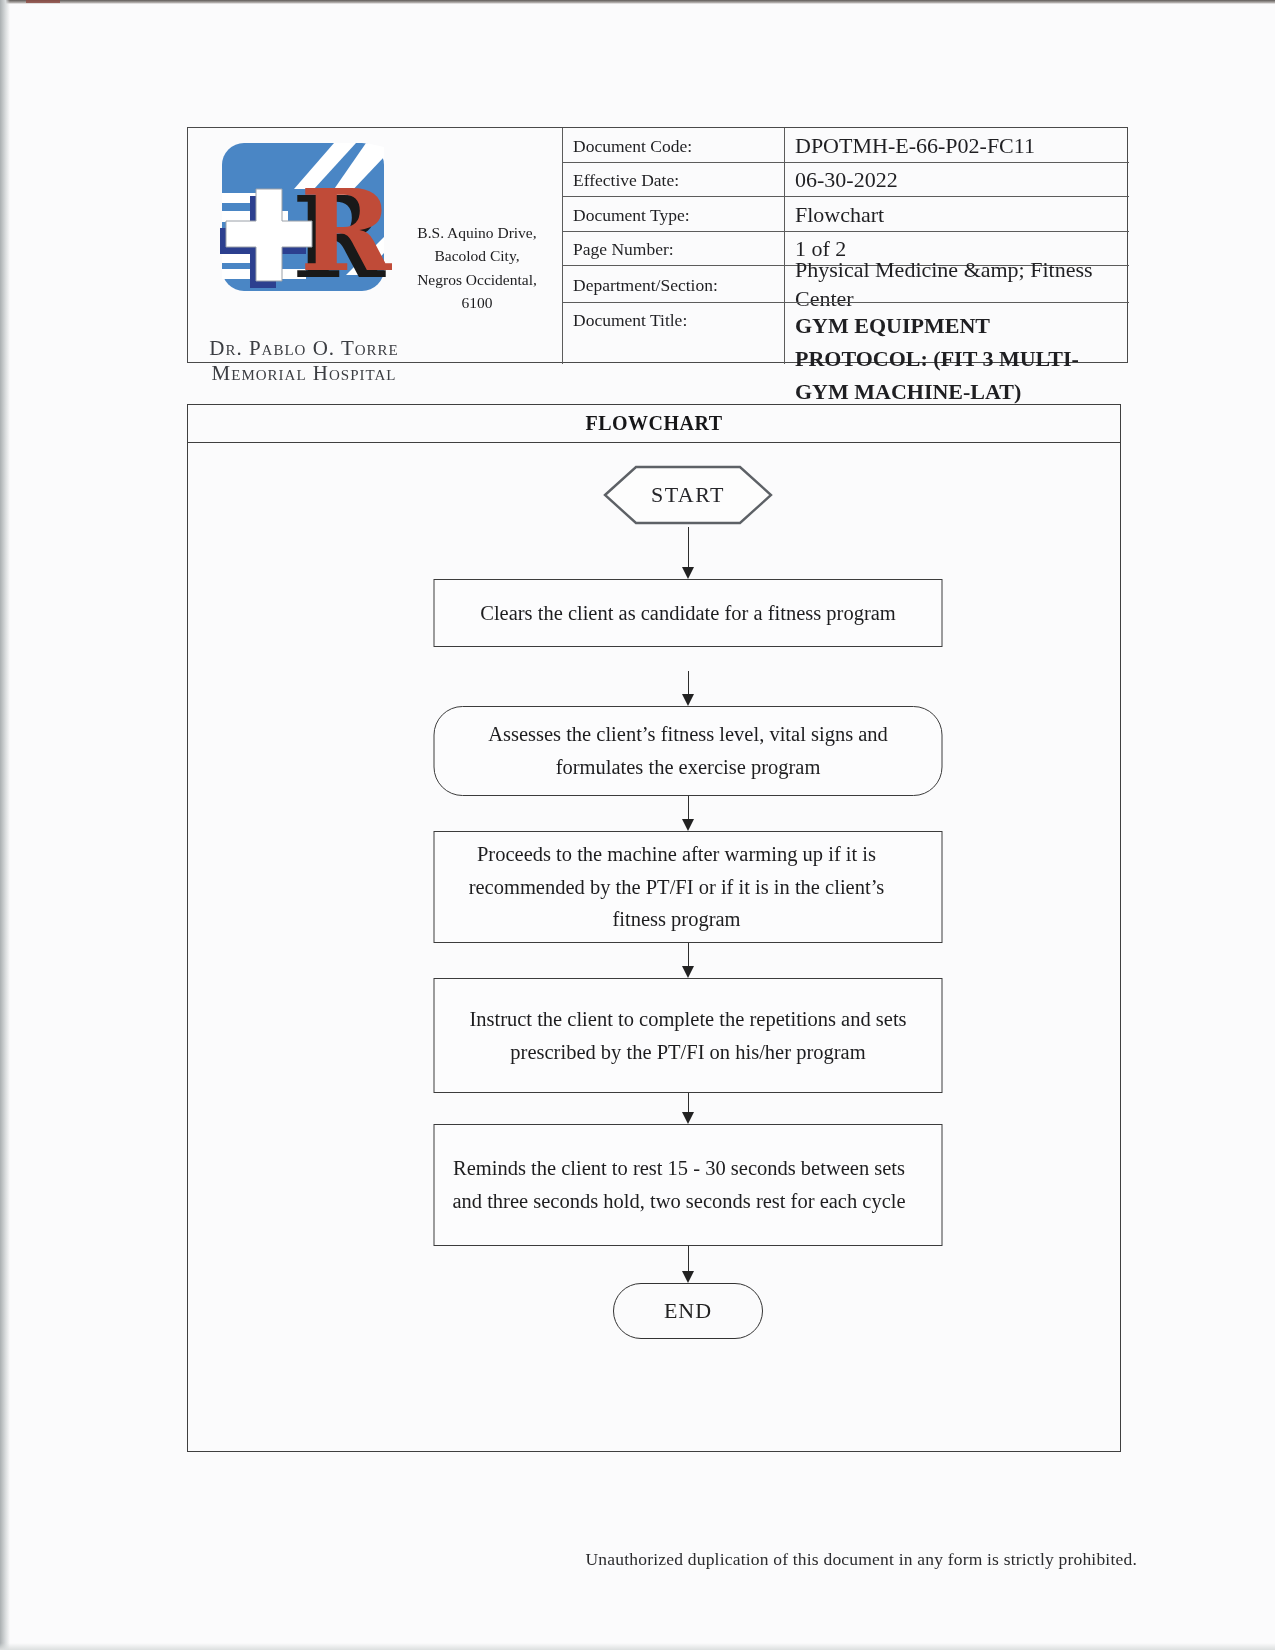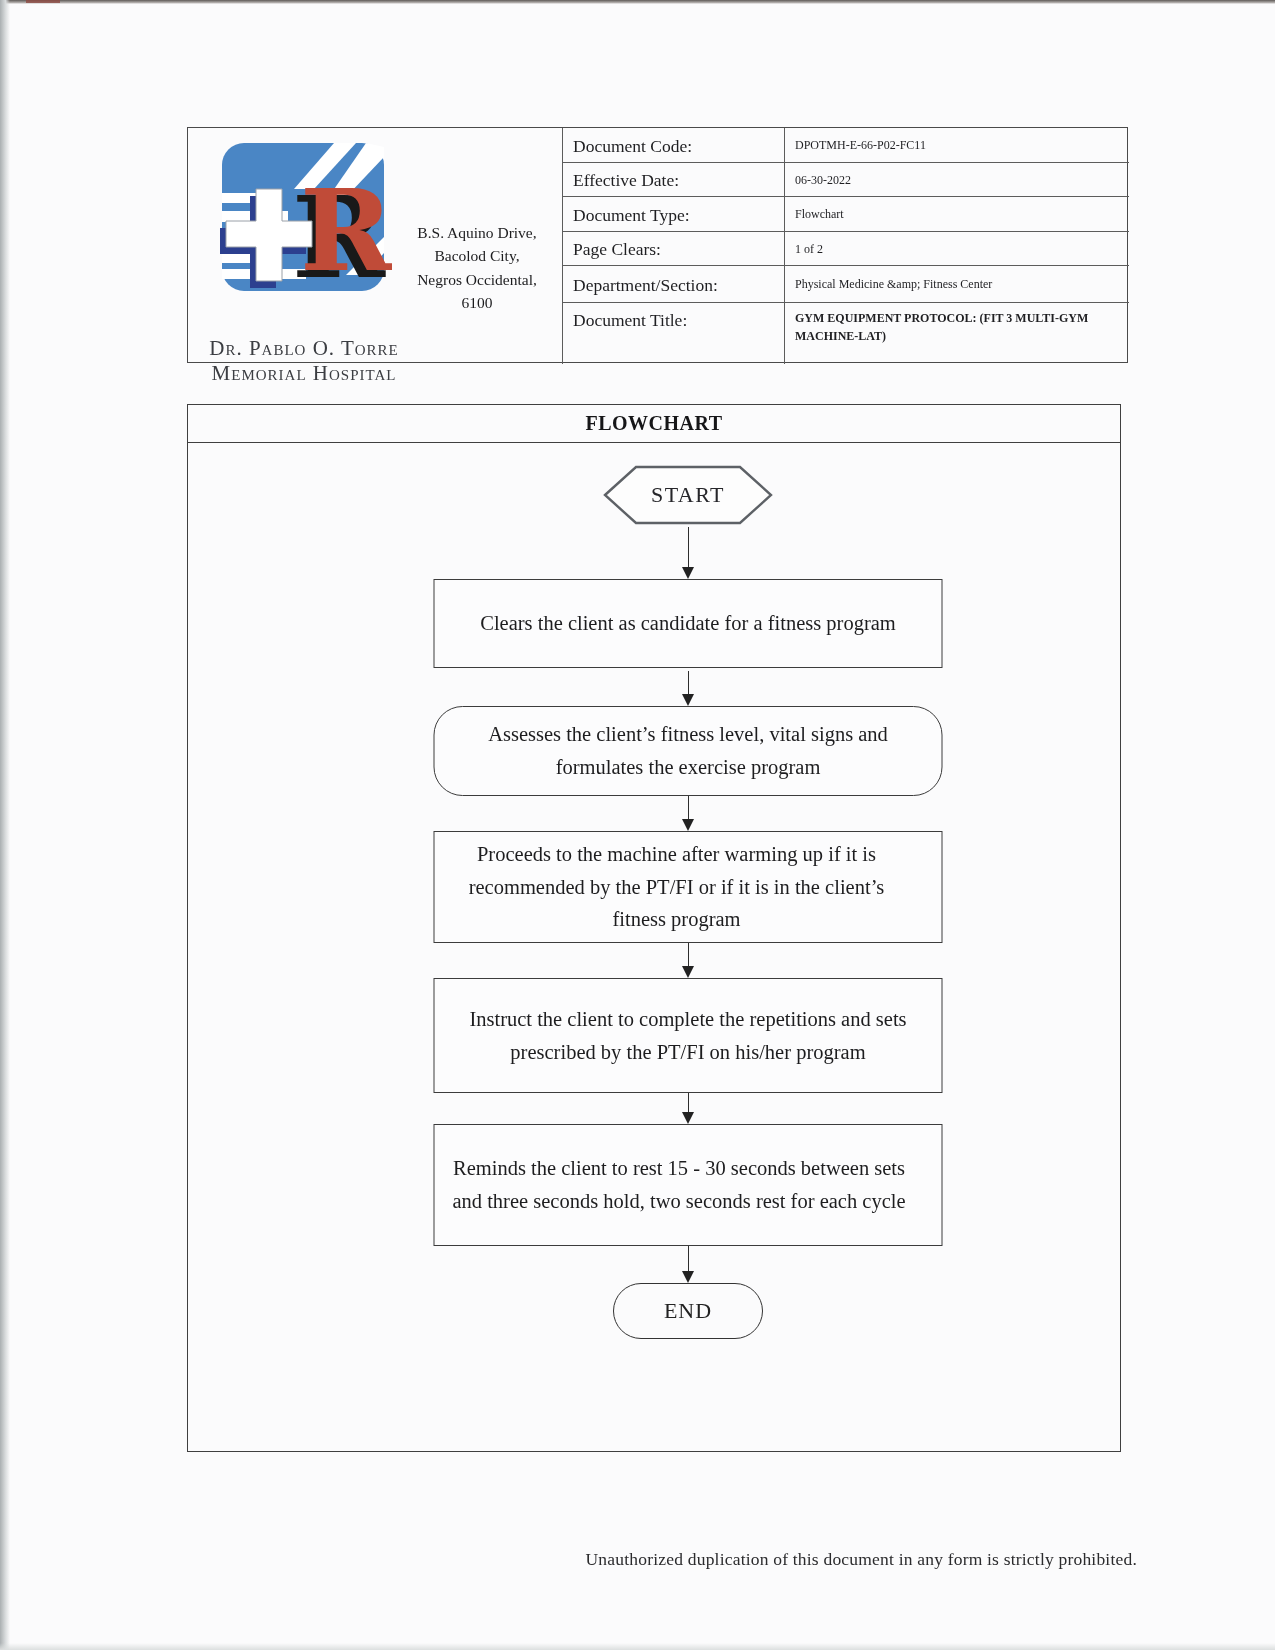--- a/index.html
+++ b/index.html
@@ -26,21 +26,21 @@
     display:grid;
     grid-template-columns:374px 222px 345px;
     grid-template-rows:34px 34px 35px 34px 37px 62px;
     border:1.6px solid #4a4a4a;
     box-sizing:border-box;
     background:transparent;
   }
   .doc-table .cell{
     box-sizing:border-box;
     padding:4px 8px 2px 10px;
-    font-size:12px;
+    font-size:22px;
     display:flex;align-items:center;
     border-top:1.3px solid #5c5c5c;
     border-left:1.3px solid #5c5c5c;
     line-height:1.3;
   }
   .doc-table .cell.r1{border-top:none;}
   .doc-table .label-cell{font-size:17.5px;}
   .doc-table .value-cell{}
   .doc-table .value-bold{font-weight:bold;line-height:1.5;align-items:flex-start;padding-top:6px;}
   .logo-cell{
@@ -154,21 +154,21 @@
 
     <div class="cell label-cell r1" style="grid-column:2;grid-row:1;">Document Code:</div>
     <div class="cell value-cell r1" style="grid-column:3;grid-row:1;">DPOTMH-E-66-P02-FC11</div>
 
     <div class="cell label-cell" style="grid-column:2;grid-row:2;">Effective Date:</div>
     <div class="cell value-cell" style="grid-column:3;grid-row:2;">06-30-2022</div>
 
     <div class="cell label-cell" style="grid-column:2;grid-row:3;">Document Type:</div>
     <div class="cell value-cell" style="grid-column:3;grid-row:3;">Flowchart</div>
 
-    <div class="cell label-cell" style="grid-column:2;grid-row:4;">Page Clears:</div>
+    <div class="cell label-cell" style="grid-column:2;grid-row:4;">Page Number:</div>
     <div class="cell value-cell" style="grid-column:3;grid-row:4;">1 of 2</div>
 
     <div class="cell label-cell" style="grid-column:2;grid-row:5;">Department/Section:</div>
     <div class="cell label-cell" style="grid-column:2;grid-row:6;align-items:flex-start;padding-top:6px;">Document Title:</div>
 
     <div class="cell value-cell" style="grid-column:3;grid-row:5;">Physical Medicine &amp;amp; Fitness Center</div>
     <div class="cell value-cell value-bold" style="grid-column:3;grid-row:6;">GYM EQUIPMENT PROTOCOL: (FIT 3 MULTI-GYM MACHINE-LAT)</div>
   </div>
 
   <div class="flowbox">
@@ -179,21 +179,21 @@
         <polygon points="3,32 34,4 138,4 169,32 138,60 34,60" fill="#fdfdfd" stroke="#5d6166" stroke-width="2.4"></polygon>
       </svg>
       <div class="hex-label">START</div>
     </div>
 
     <div class="arrow" style="top:122px;">
       <div class="line" style="height:40px;"></div>
         <div class="head"></div>
     </div>
 
-    <div class="flow-item step-box" style="top:174px;height:89px;align-items:center;">
+    <div class="flow-item step-box" style="top:174px;height:68px;align-items:center;">
       <span>Clears the client as candidate for a fitness program</span>
     </div>
 
     <div class="arrow" style="top:266px;">
       <div class="line" style="height:23px;"></div>
         <div class="head"></div>
     </div>
 
     <div class="flow-item step-box" style="top:301px;height:90px;border-radius:29px;">
       <span>Assesses the client’s fitness level, vital signs and formulates the exercise program</span>

